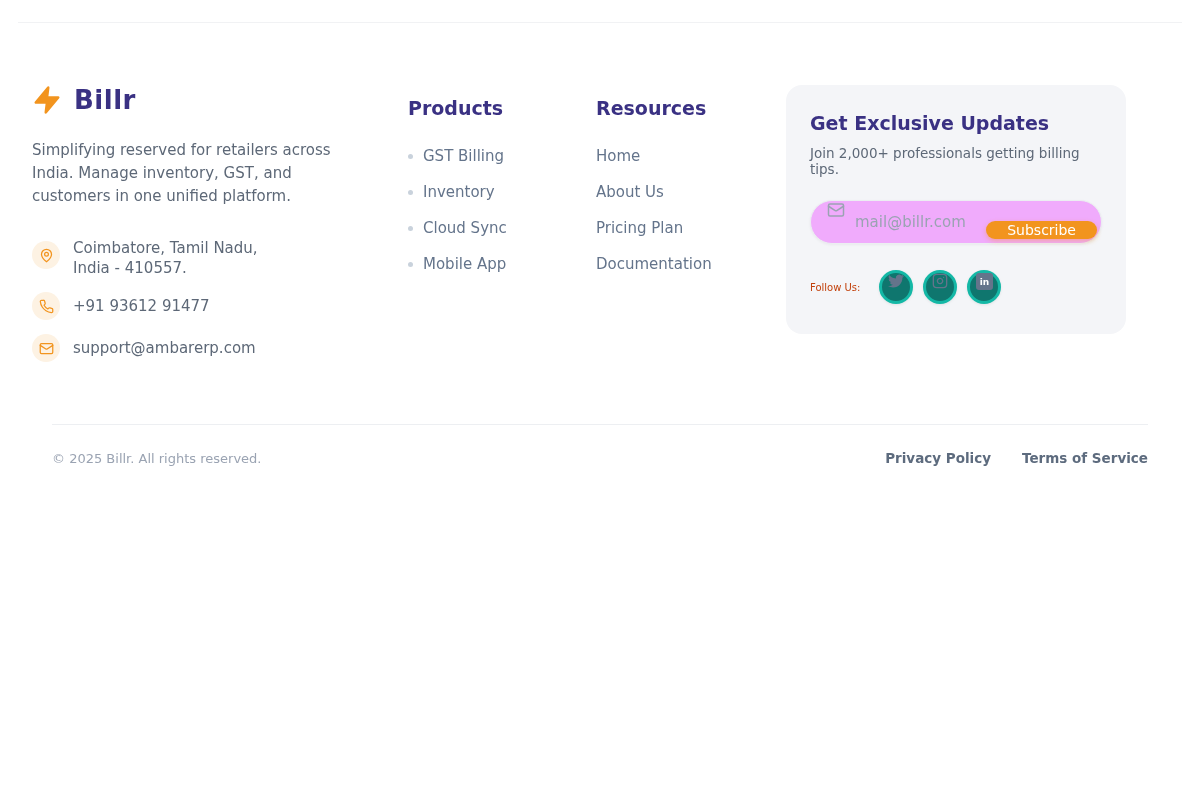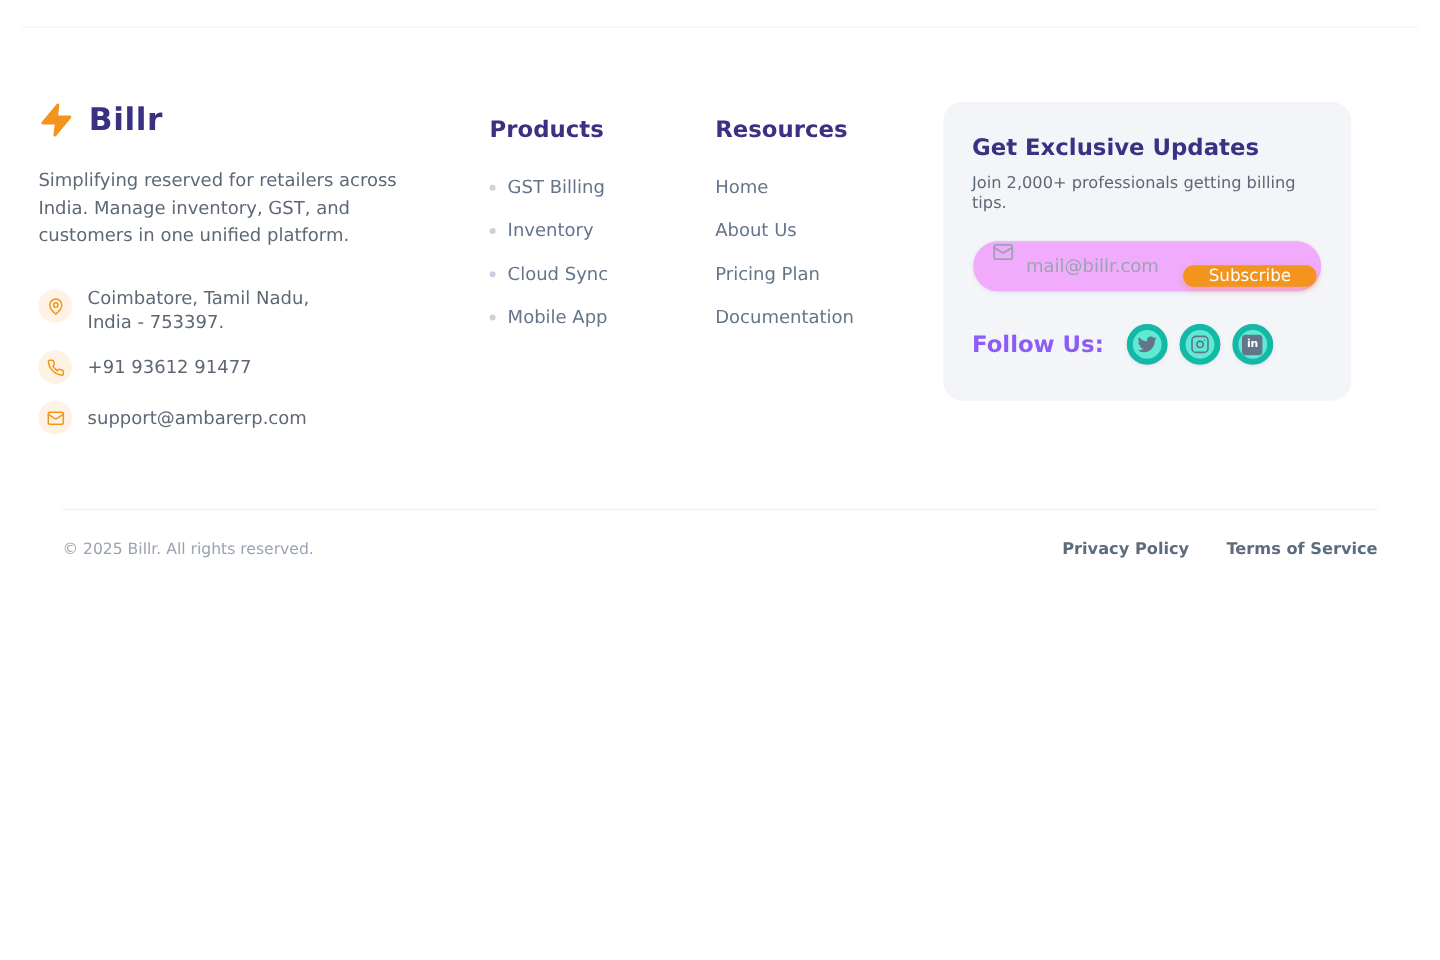--- a/index.html
+++ b/index.html
@@ -32,22 +32,22 @@
   
   .card { margin-left:40px; width:340px; background:#f4f5f8; border-radius:16px; padding:27px 24px 30px; }
   .card-title { font-size:19px; font-weight:bold; color:#3A3183; }
   .card-subtitle { margin-top:11px; font-size:13.5px; color:#5d6877; }
   .subscribe-box { margin-top:23px; position:relative; height:44px; background:#f0abfc; border:1px solid #eceef2; border-radius:22px; box-shadow:0 1px 3px rgba(0,0,0,.05); display:flex; padding-left:16px; }
   .subscribe-box .mail-glyph { width:18px; height:18px; stroke:#9aa3b2; fill:none; stroke-width:2; stroke-linecap:round; stroke-linejoin:round; flex-shrink:0; }
   .email-input { border:none; outline:none; background:transparent; font-size:15px; color:#374151; margin-left:10px; width:135px; font-family:inherit; }
   .email-input::placeholder { color:#9aa3b2; }
   .subscribe-btn { position:absolute; right:4px; top:20px; bottom:4px; border:none; border-radius:18px; background:#F2941E; color:#fff; font-weight:normal; font-size:14px; padding:0 21px; cursor:pointer; font-family:inherit; box-shadow:0 2px 5px rgba(242,148,30,.4); }
   .follow-row { margin-top:26px; display:flex; align-items:center; }
-  .follow-label { font-size:19px; font-weight:bold; color:#8b5cf6; }
-  .social-circle { width:34px; height:34px; border-radius:50%; background:#5eead4; border:5px solid #14b8a6; box-shadow:0 1px 3px rgba(0,0,0,.08); display:flex; align-items:center; justify-content:center; margin-left:10px; cursor:pointer; }
+  .follow-label { font-size:10px; font-weight:normal; color:#c2410c; }
+  .social-circle { width:34px; height:34px; border-radius:50%; background:#0f766e; border:3px solid #14b8a6; box-shadow:0 1px 3px rgba(0,0,0,.08); display:flex; align-items:flex-start; justify-content:center; margin-left:10px; cursor:pointer; }
   .social-circle.first { margin-left:19px; }
   .social-circle svg { width:16px; height:16px; }
   .li-badge { width:17px; height:17px; background:#64748b; border-radius:3px; color:#fff; font-size:9px; font-weight:bold; display:flex; align-items:center; justify-content:center; }
 
   
   .bottom-divider { border-top:1px solid #edeff2; margin:62px 52px 0; }
   .footer-bottom { display:flex; justify-content:space-between; align-items:center; padding:0 52px; margin-top:25px; }
   .copyright { font-size:13px; color:#9aa3b2; }
   .bottom-links { display:flex; gap:31px; }
   .bottom-link { font-size:13.5px; font-weight:bold; color:#5d6b7e; cursor:pointer; }
@@ -73,21 +73,21 @@
     <div class="contact-list">
       <div class="contact-row multiline">
         <span class="icon-circle">
           <svg viewBox="0 0 24 24">
               <path d="M20 10c0 6-8 12-8 12s-8-6-8-12a8 8 0 0 1 16 0Z"></path>
               <circle cx="12" cy="10" r="3"></circle>
             </svg>
         </span>
         <span class="contact-text">
           <span>Coimbatore, Tamil Nadu,</span><br>
-          <span>India - 753397.</span>
+          <span>India - 410557.</span>
         </span>
       </div>
       <div class="contact-row">
         <span class="icon-circle">
           <svg viewBox="0 0 24 24">
               <path d="M22 16.92v3a2 2 0 0 1-2.18 2 19.79 19.79 0 0 1-8.63-3.07 19.5 19.5 0 0 1-6-6 19.79 19.79 0 0 1-3.07-8.67A2 2 0 0 1 4.11 2h3a2 2 0 0 1 2 1.72 12.84 12.84 0 0 0 .7 2.81 2 2 0 0 1-.45 2.11L8.09 9.91a16 16 0 0 0 6 6l1.27-1.27a2 2 0 0 1 2.11-.45 12.84 12.84 0 0 0 2.81.7A2 2 0 0 1 22 16.92z"></path>
             </svg>
         </span>
         <span class="contact-text">+91 93612 91477</span>
       </div>

